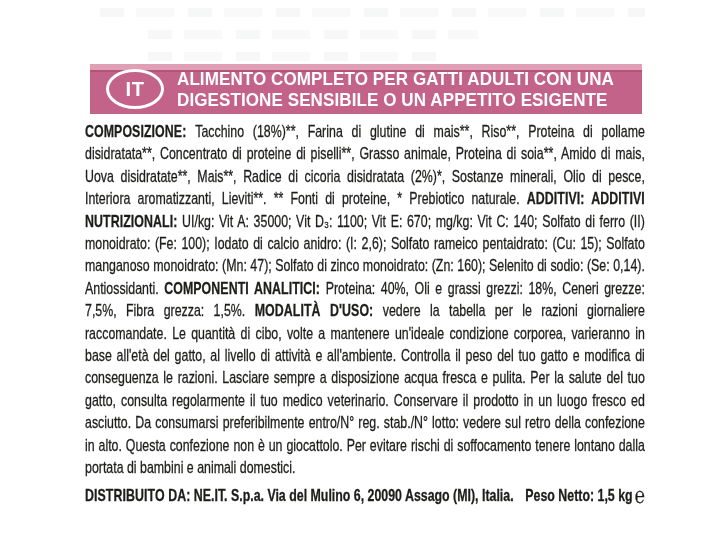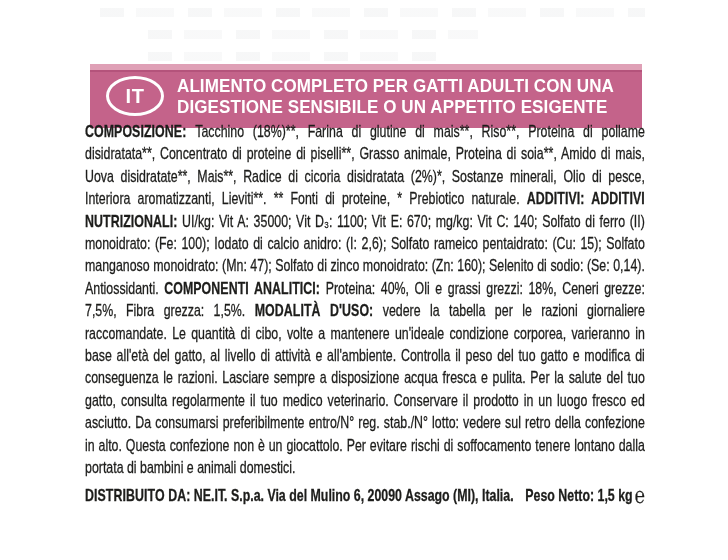--- a/index.html
+++ b/index.html
@@ -21,21 +21,21 @@
     height:9px;margin-bottom:13px;
     background:repeating-linear-gradient(90deg,
       rgba(90,100,110,0.05) 0 24px, transparent 24px 36px,
       rgba(90,100,110,0.04) 36px 74px, transparent 74px 88px);
   }
   .ghost-row.r2{width:330px;margin-left:48px;}
   .ghost-row.r3{width:300px;margin-left:48px;}
 
   
   .band{
-    position:absolute;left:90px;top:64px;width:552px;height:64px;
+    position:absolute;left:90px;top:64px;width:552px;height:50px;
     background:linear-gradient(180deg,
       var(--band-highlight) 0px, var(--band-highlight) 6px,
       var(--band-edge) 6px, var(--band-edge) 8px,
       var(--band-main) 8px, var(--band-main) 100%);
     display:flex;align-items:center;
   }
   .lang-oval{
     flex:0 0 auto;margin-left:16px;width:52px;height:34px;
     border:3.5px solid #ffffff;border-radius:50%;
     display:flex;align-items:center;justify-content:center;

